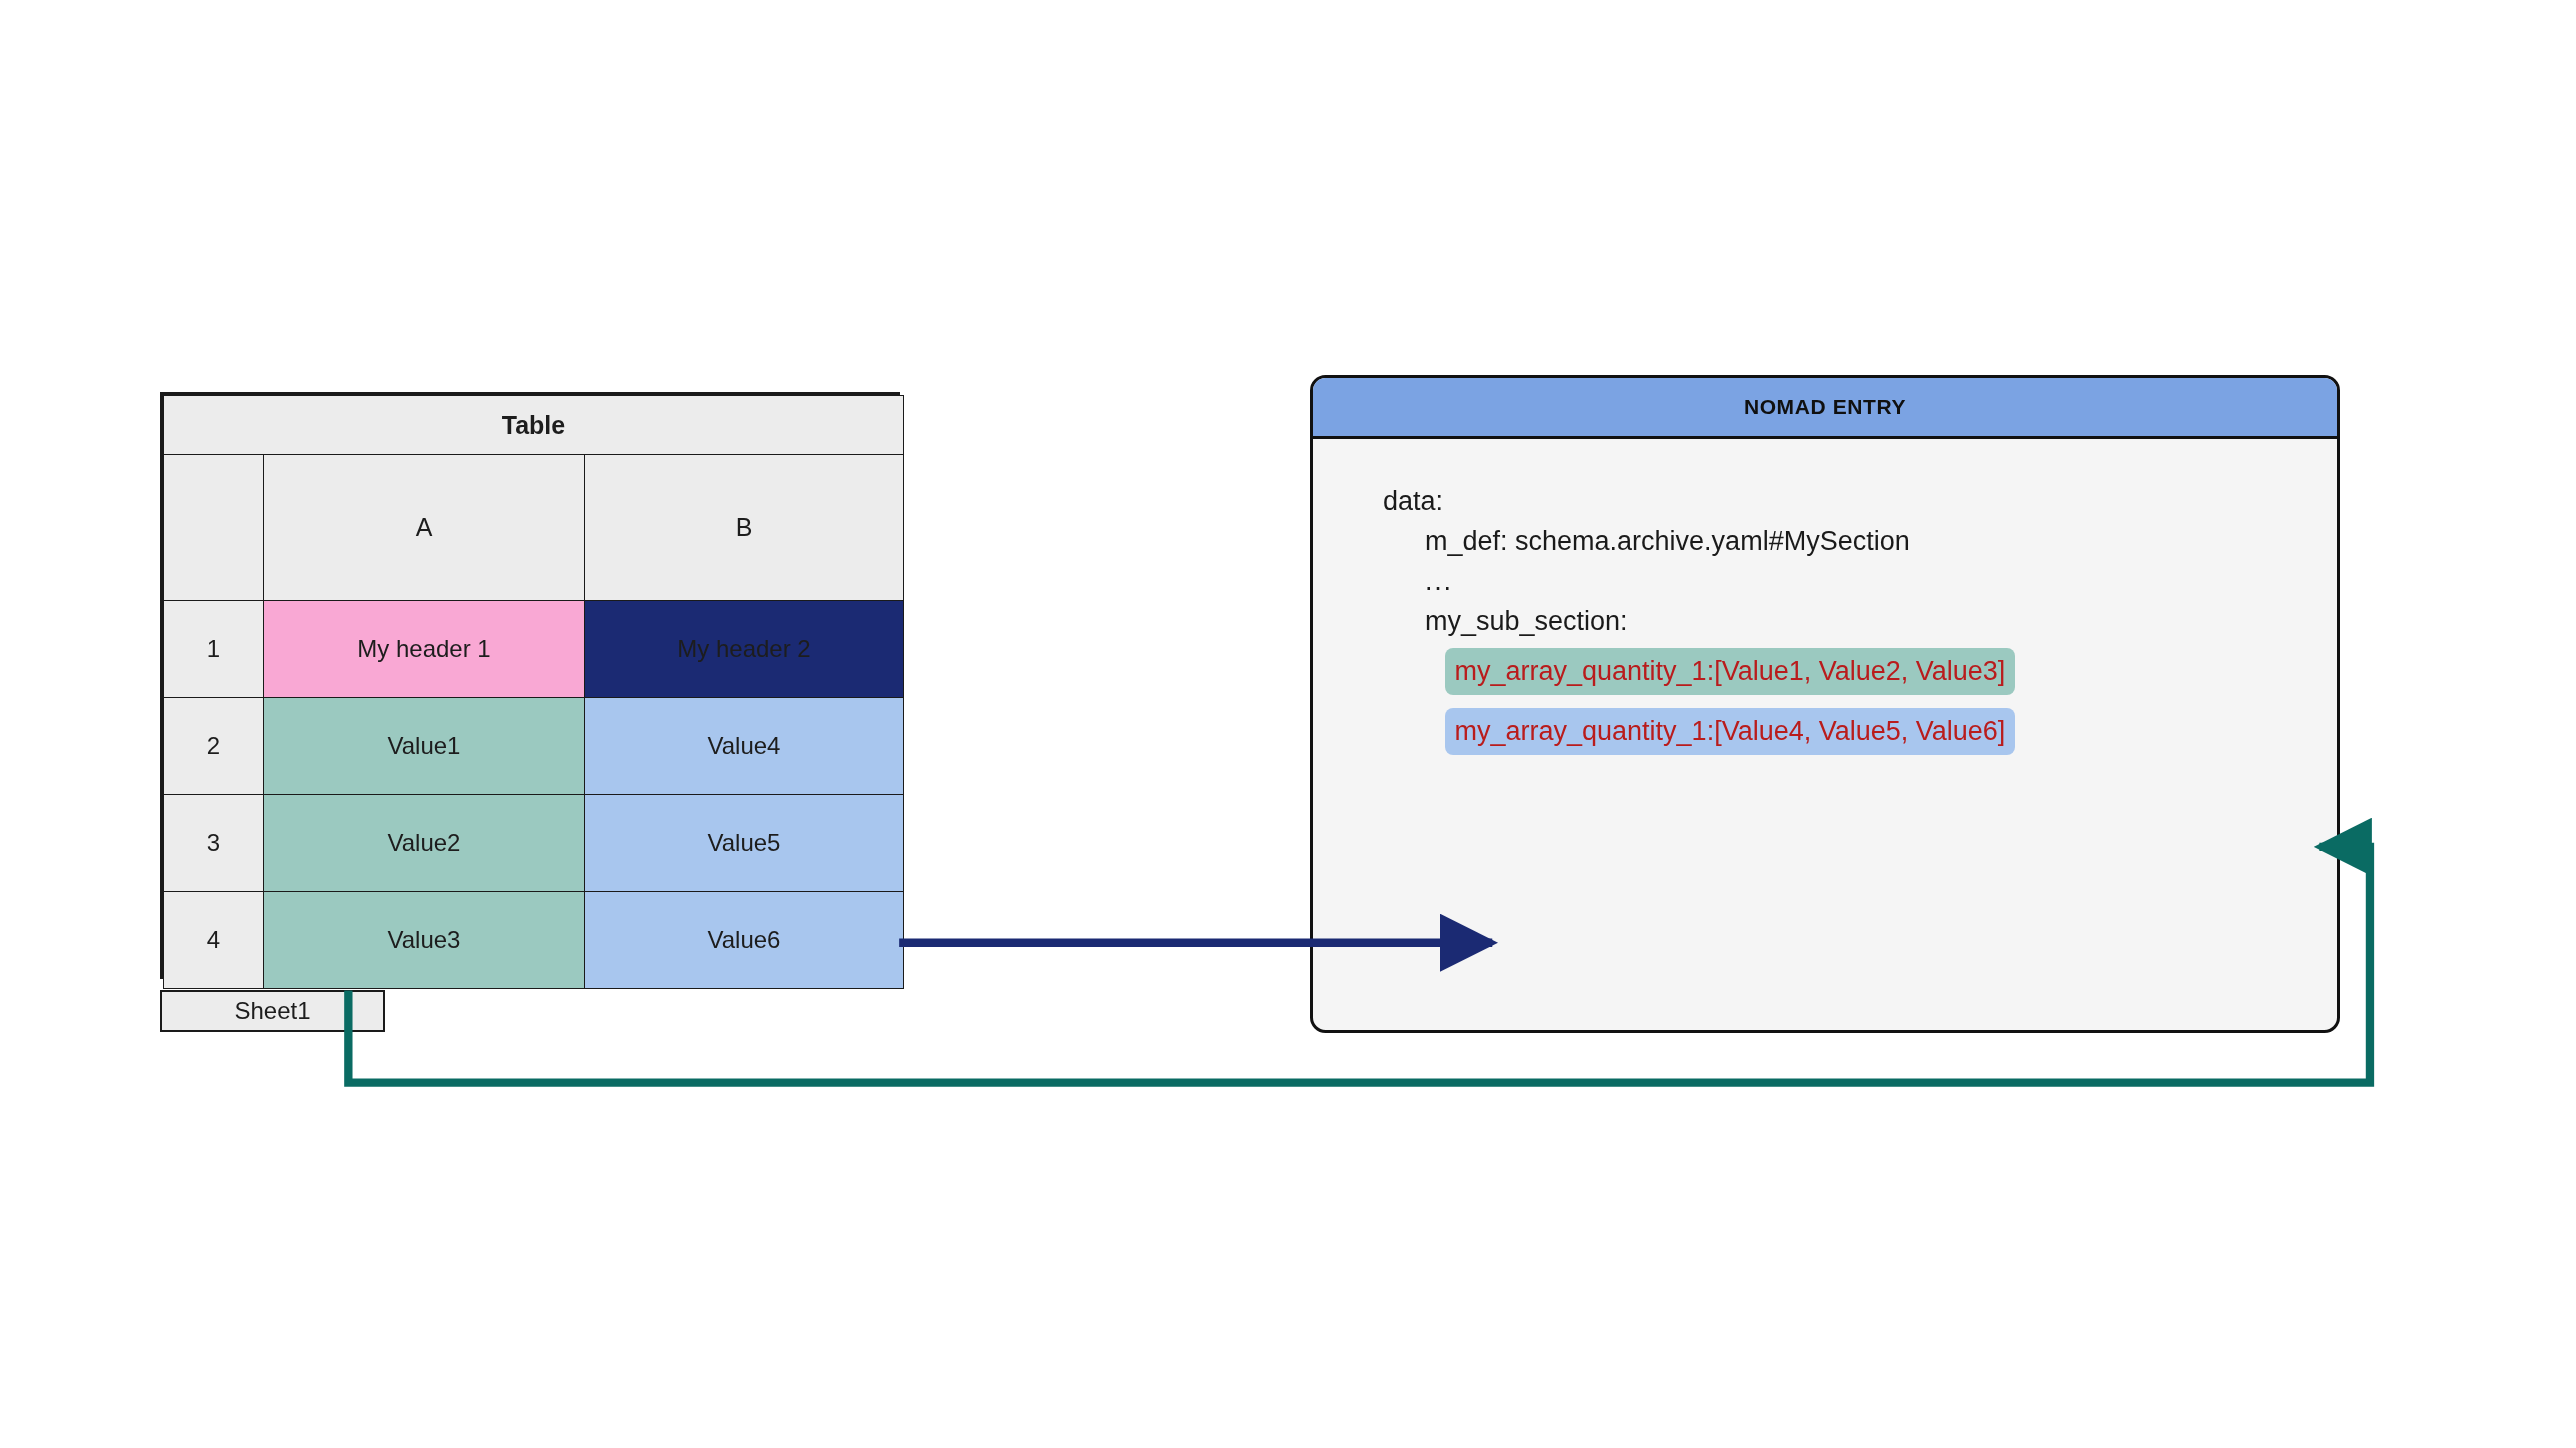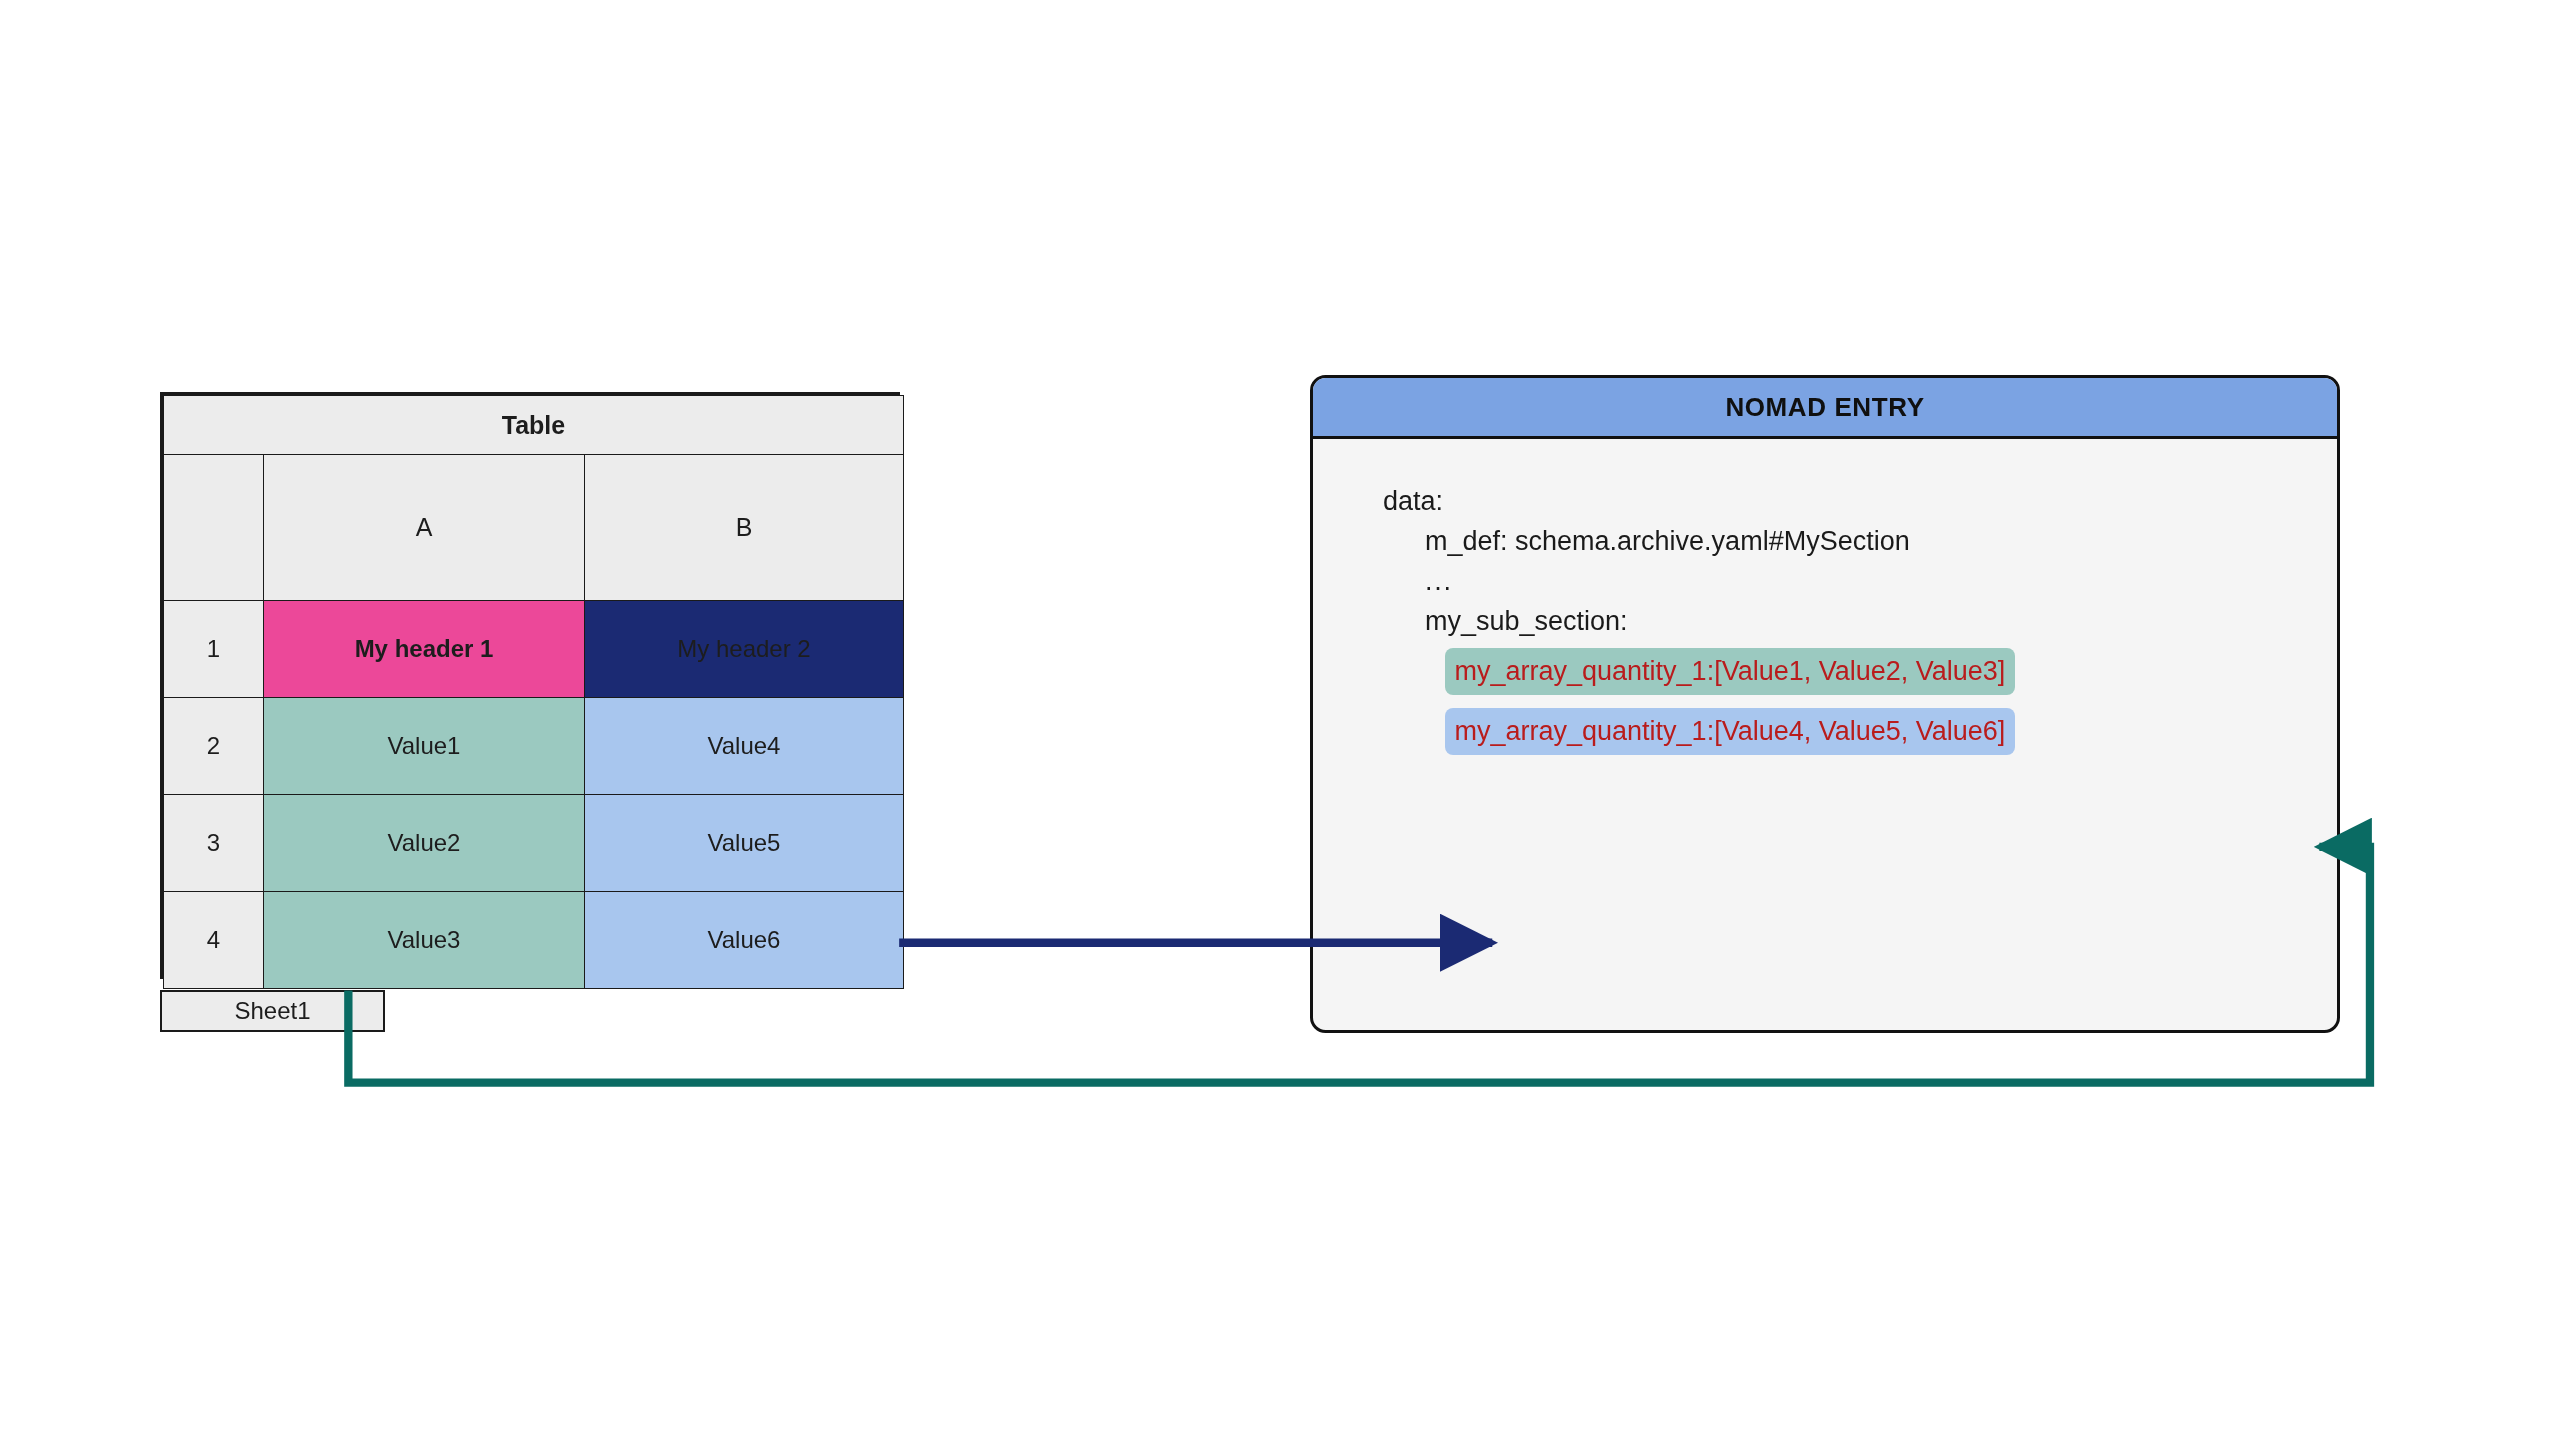--- a/index.html
+++ b/index.html
@@ -55,24 +55,23 @@
     background: #ececec;
     font-size: 25px;
   }
   .row-num-cell {
     background: #ececec;
     font-size: 25px;
   }
   .row-data td { height: 96px; }
 
   .cell-hdr-teal {
-    background: #ec4899;
+    background: #f9a8d4;
     color: #ffffff;
     font-size: 25px;
-    font-weight: bold;
   }
   .cell-hdr-navy {
     background: #1b2a73;
     color: #ffffff;
     font-size: 25px;
   }
   .cell-green { background: #9bc9c0; }
   .cell-blue  { background: #a8c6ee; }
 
   #sheet-tab {
@@ -105,21 +104,21 @@
     overflow: hidden;
   }
   #nomad-header {
     height: 58px;
     background: #7ba3e3;
     border-bottom: 3.6px solid #111111;
     display: flex;
     align-items: center;
     justify-content: center;
     font-weight: bold;
-    font-size: 26px;
+    font-size: 21px;
     letter-spacing: 0.6px;
     color: #101010;
   }
   #nomad-body {
     position: relative;
     padding: 49px 0 0 0;
     font-size: 27px;
     color: #1a1a1a;
   }
   .yaml-line { line-height: 1.00; margin-bottom: 13px; }

